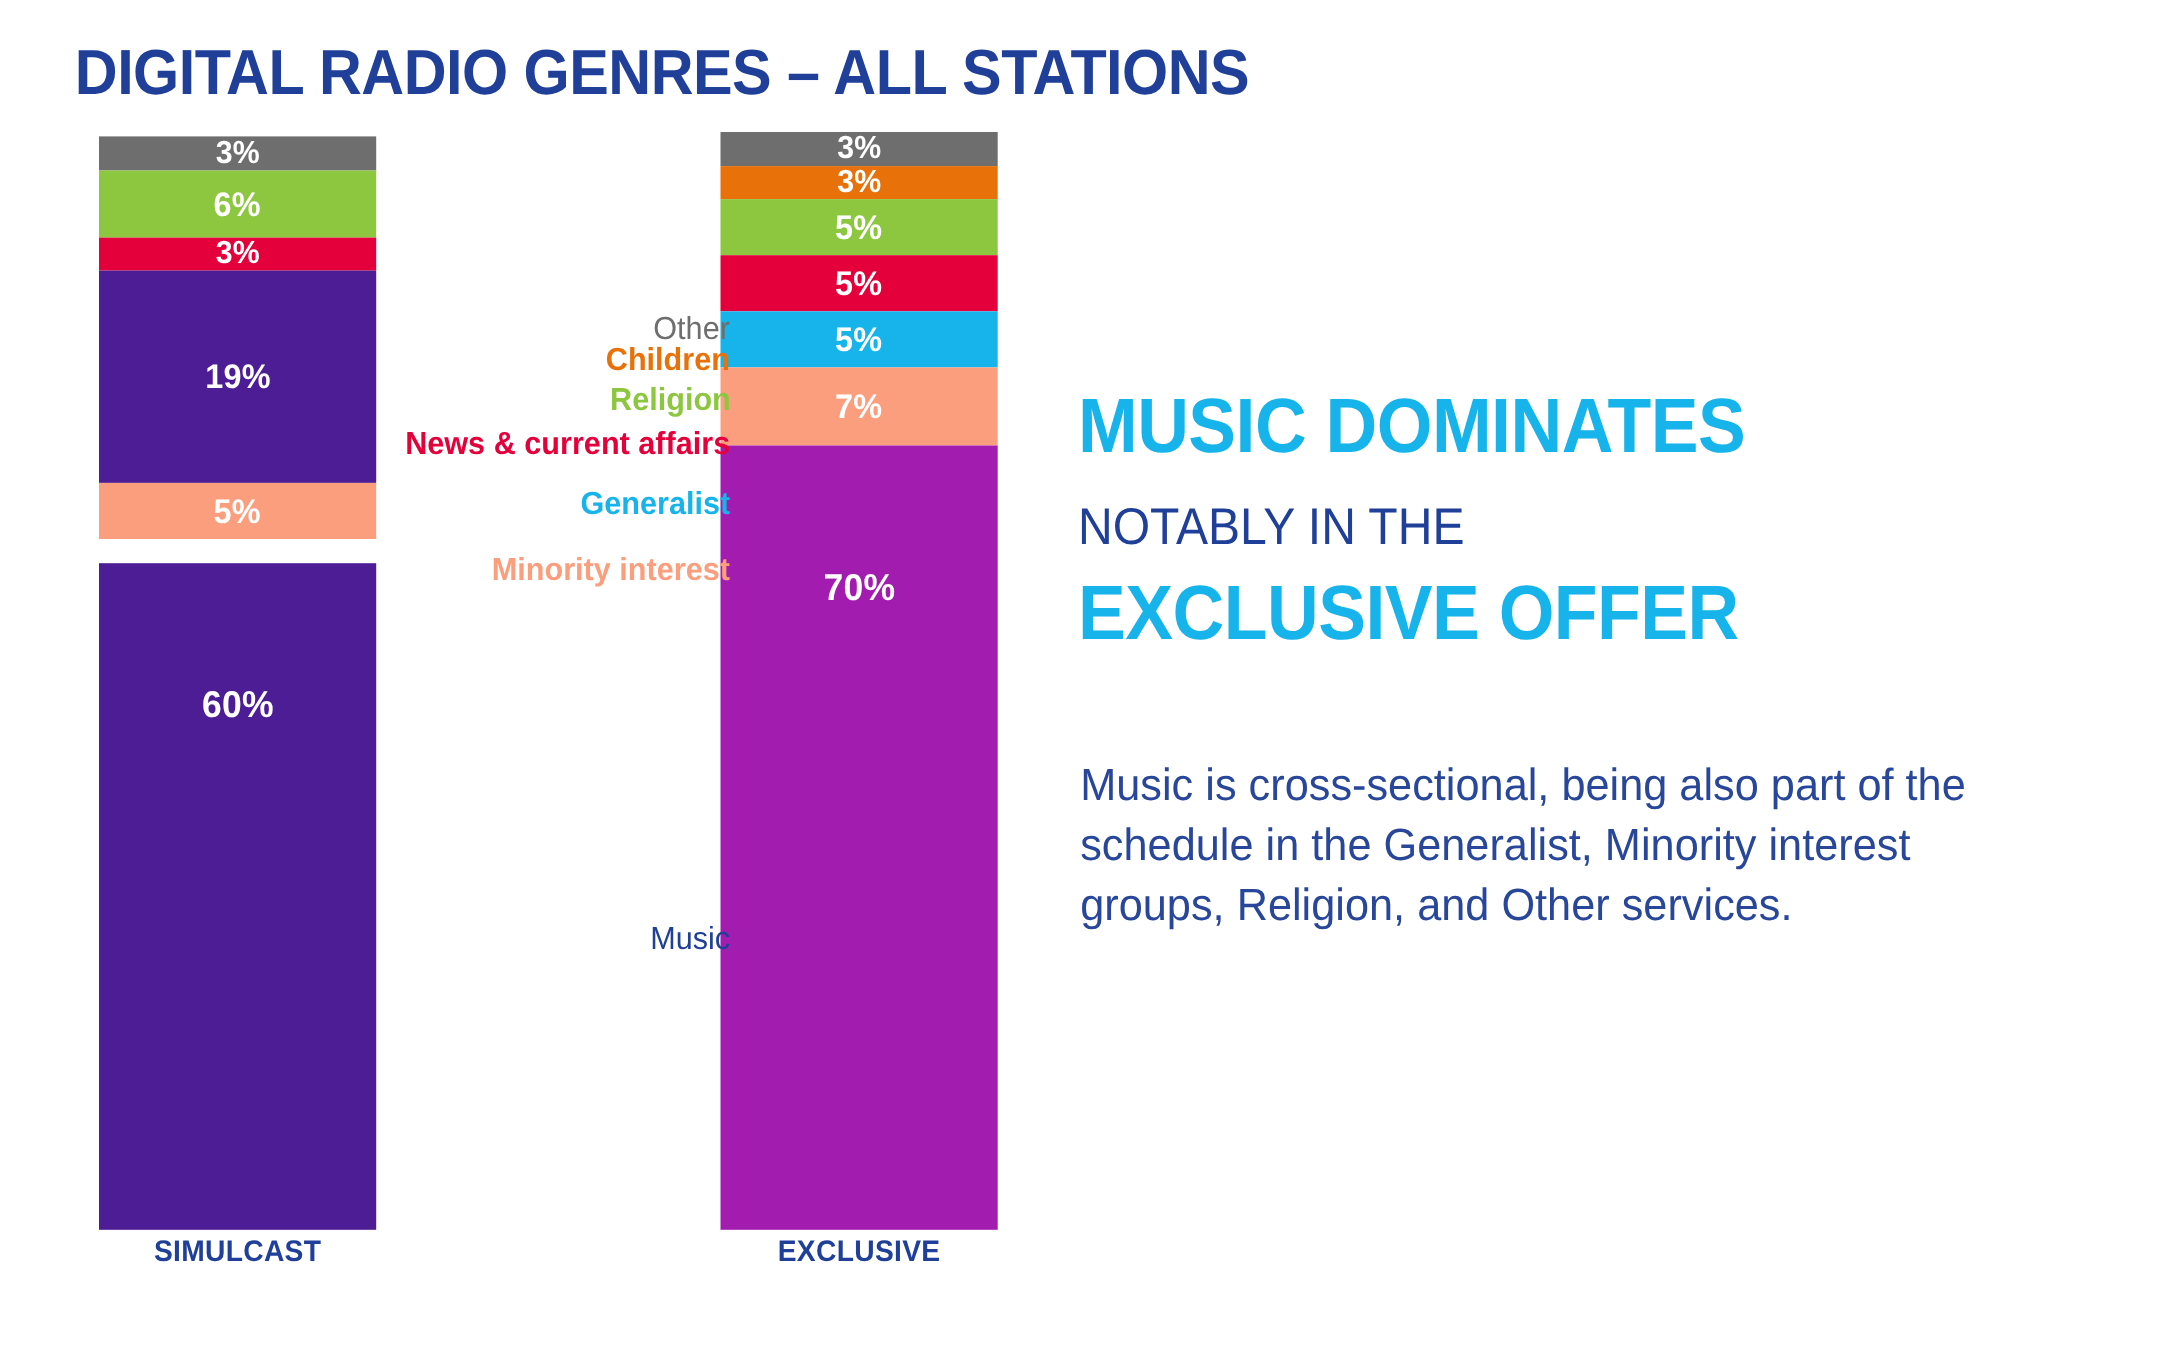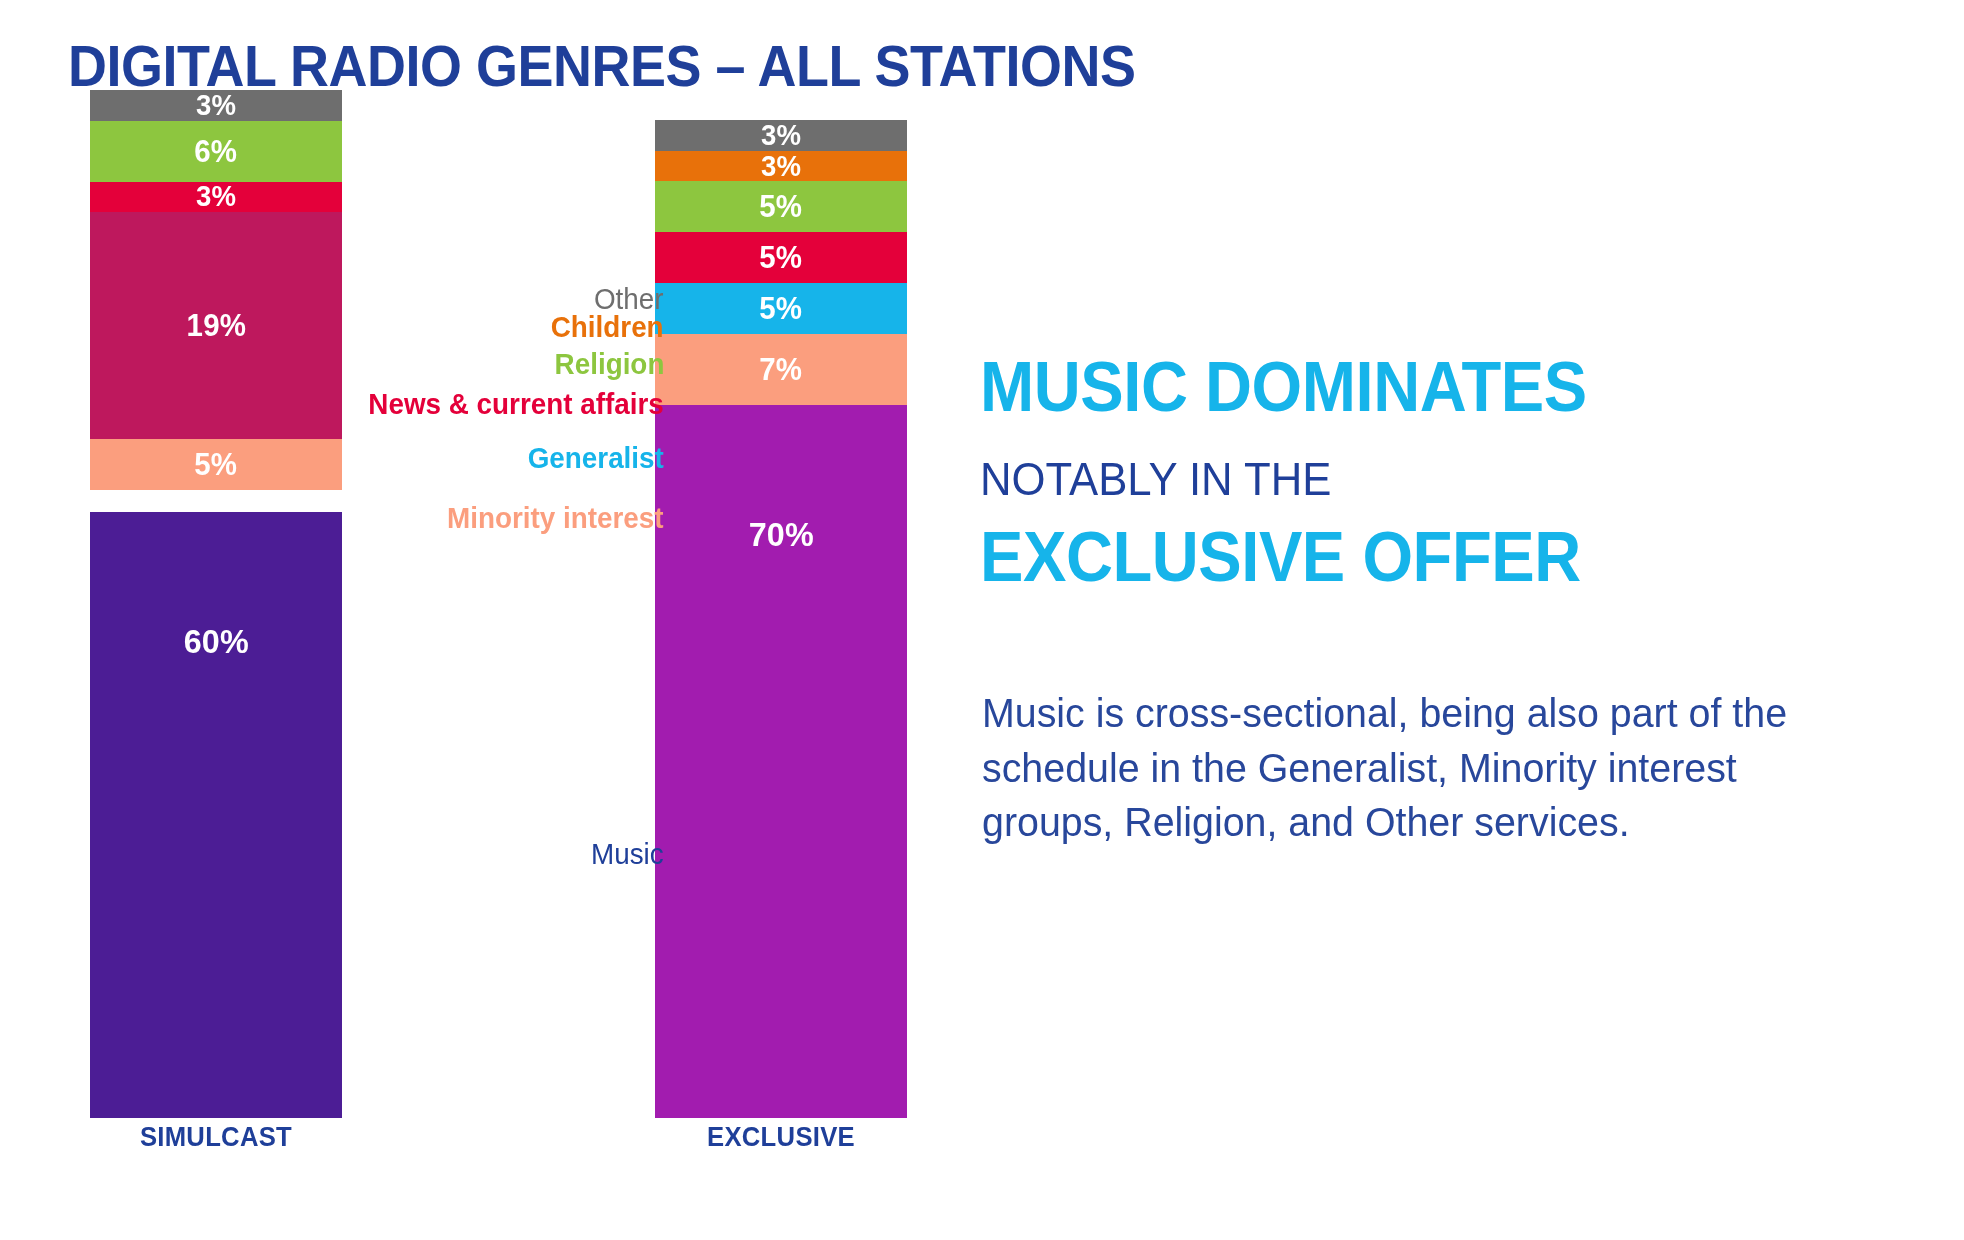--- a/index.html
+++ b/index.html
@@ -181,21 +181,21 @@
     <div class="bar-stack" id="stack-simulcast">
         <div class="seg thin" style="background: rgb(110, 110, 110); height: 30.54px;">
           <span class="seg-label">3%</span>
         </div>
         <div class="seg" style="background: rgb(141, 198, 63); height: 61.08px;">
           <span class="seg-label">6%</span>
         </div>
         <div class="seg thin" style="background: rgb(228, 0, 58); height: 30.54px;">
           <span class="seg-label">3%</span>
         </div>
-        <div class="seg" style="background: #be185d; height: 227px;">
+        <div class="seg" style="background: #4c1d95; height: 193px;">
           <span class="seg-label">19%</span>
         </div>
         <div class="seg" style="background: rgb(251, 158, 126); height: 50.9px;">
           <span class="seg-label">5%</span>
         </div>
         <div class="seg music" style="background: #4c1d95; height: 606px; margin-top: 22px;">
           <span class="seg-label">60%</span>
         </div>
       </div>
   </div>

